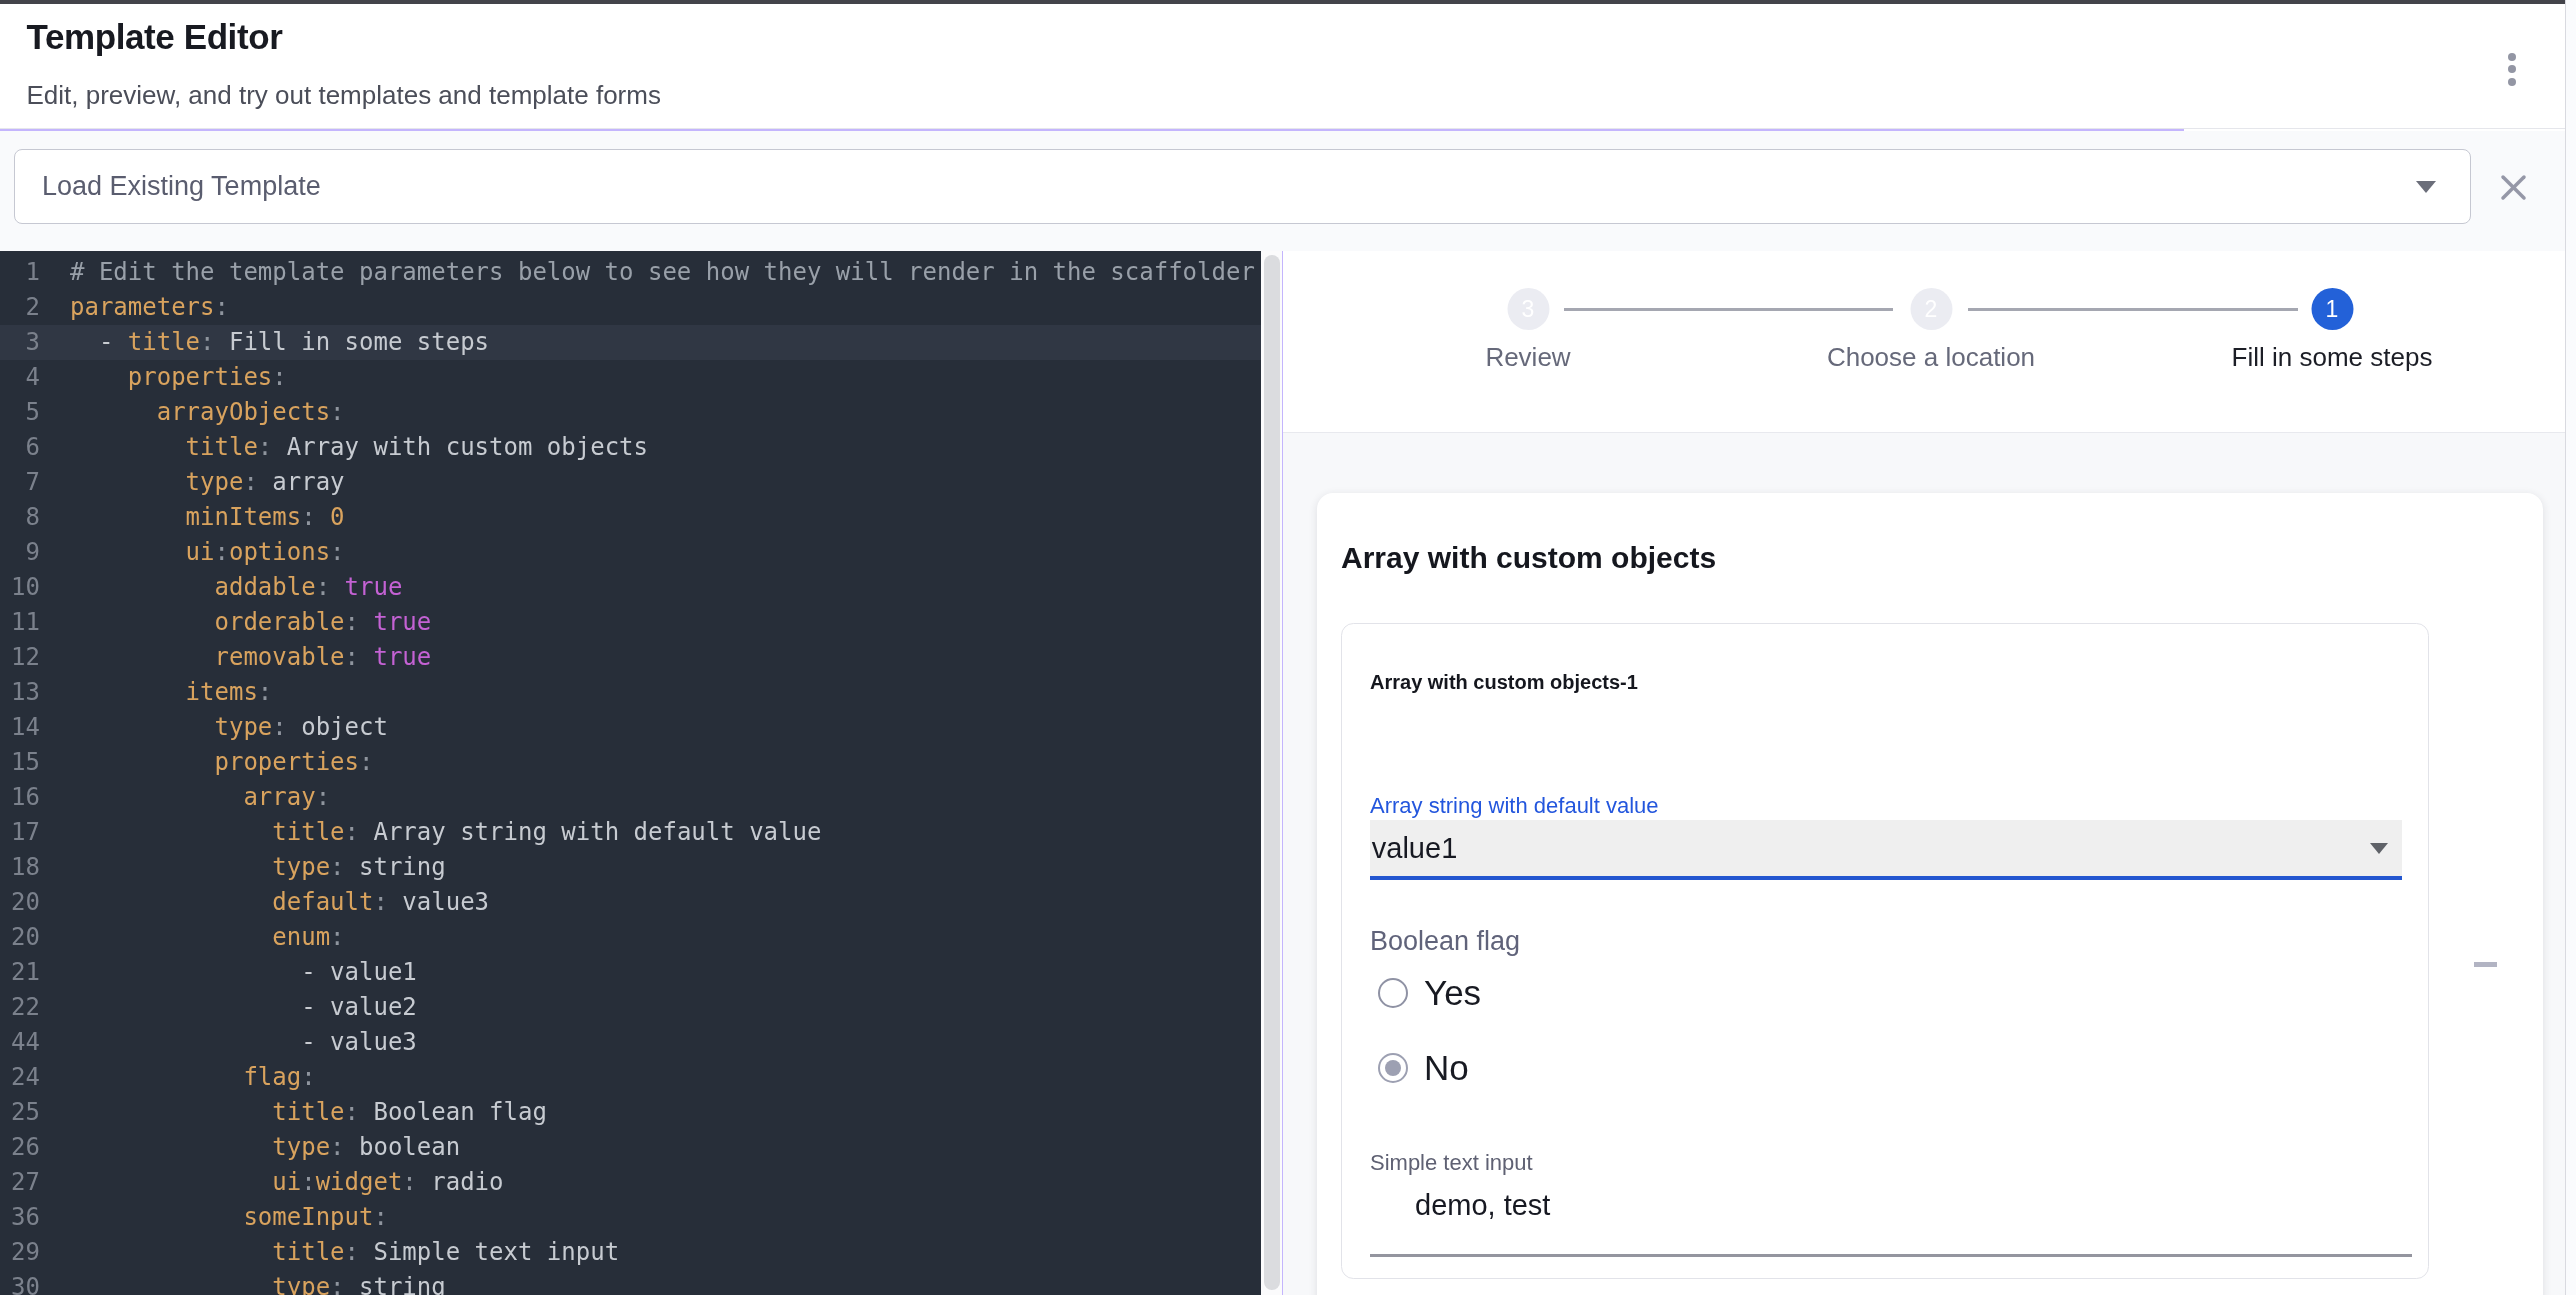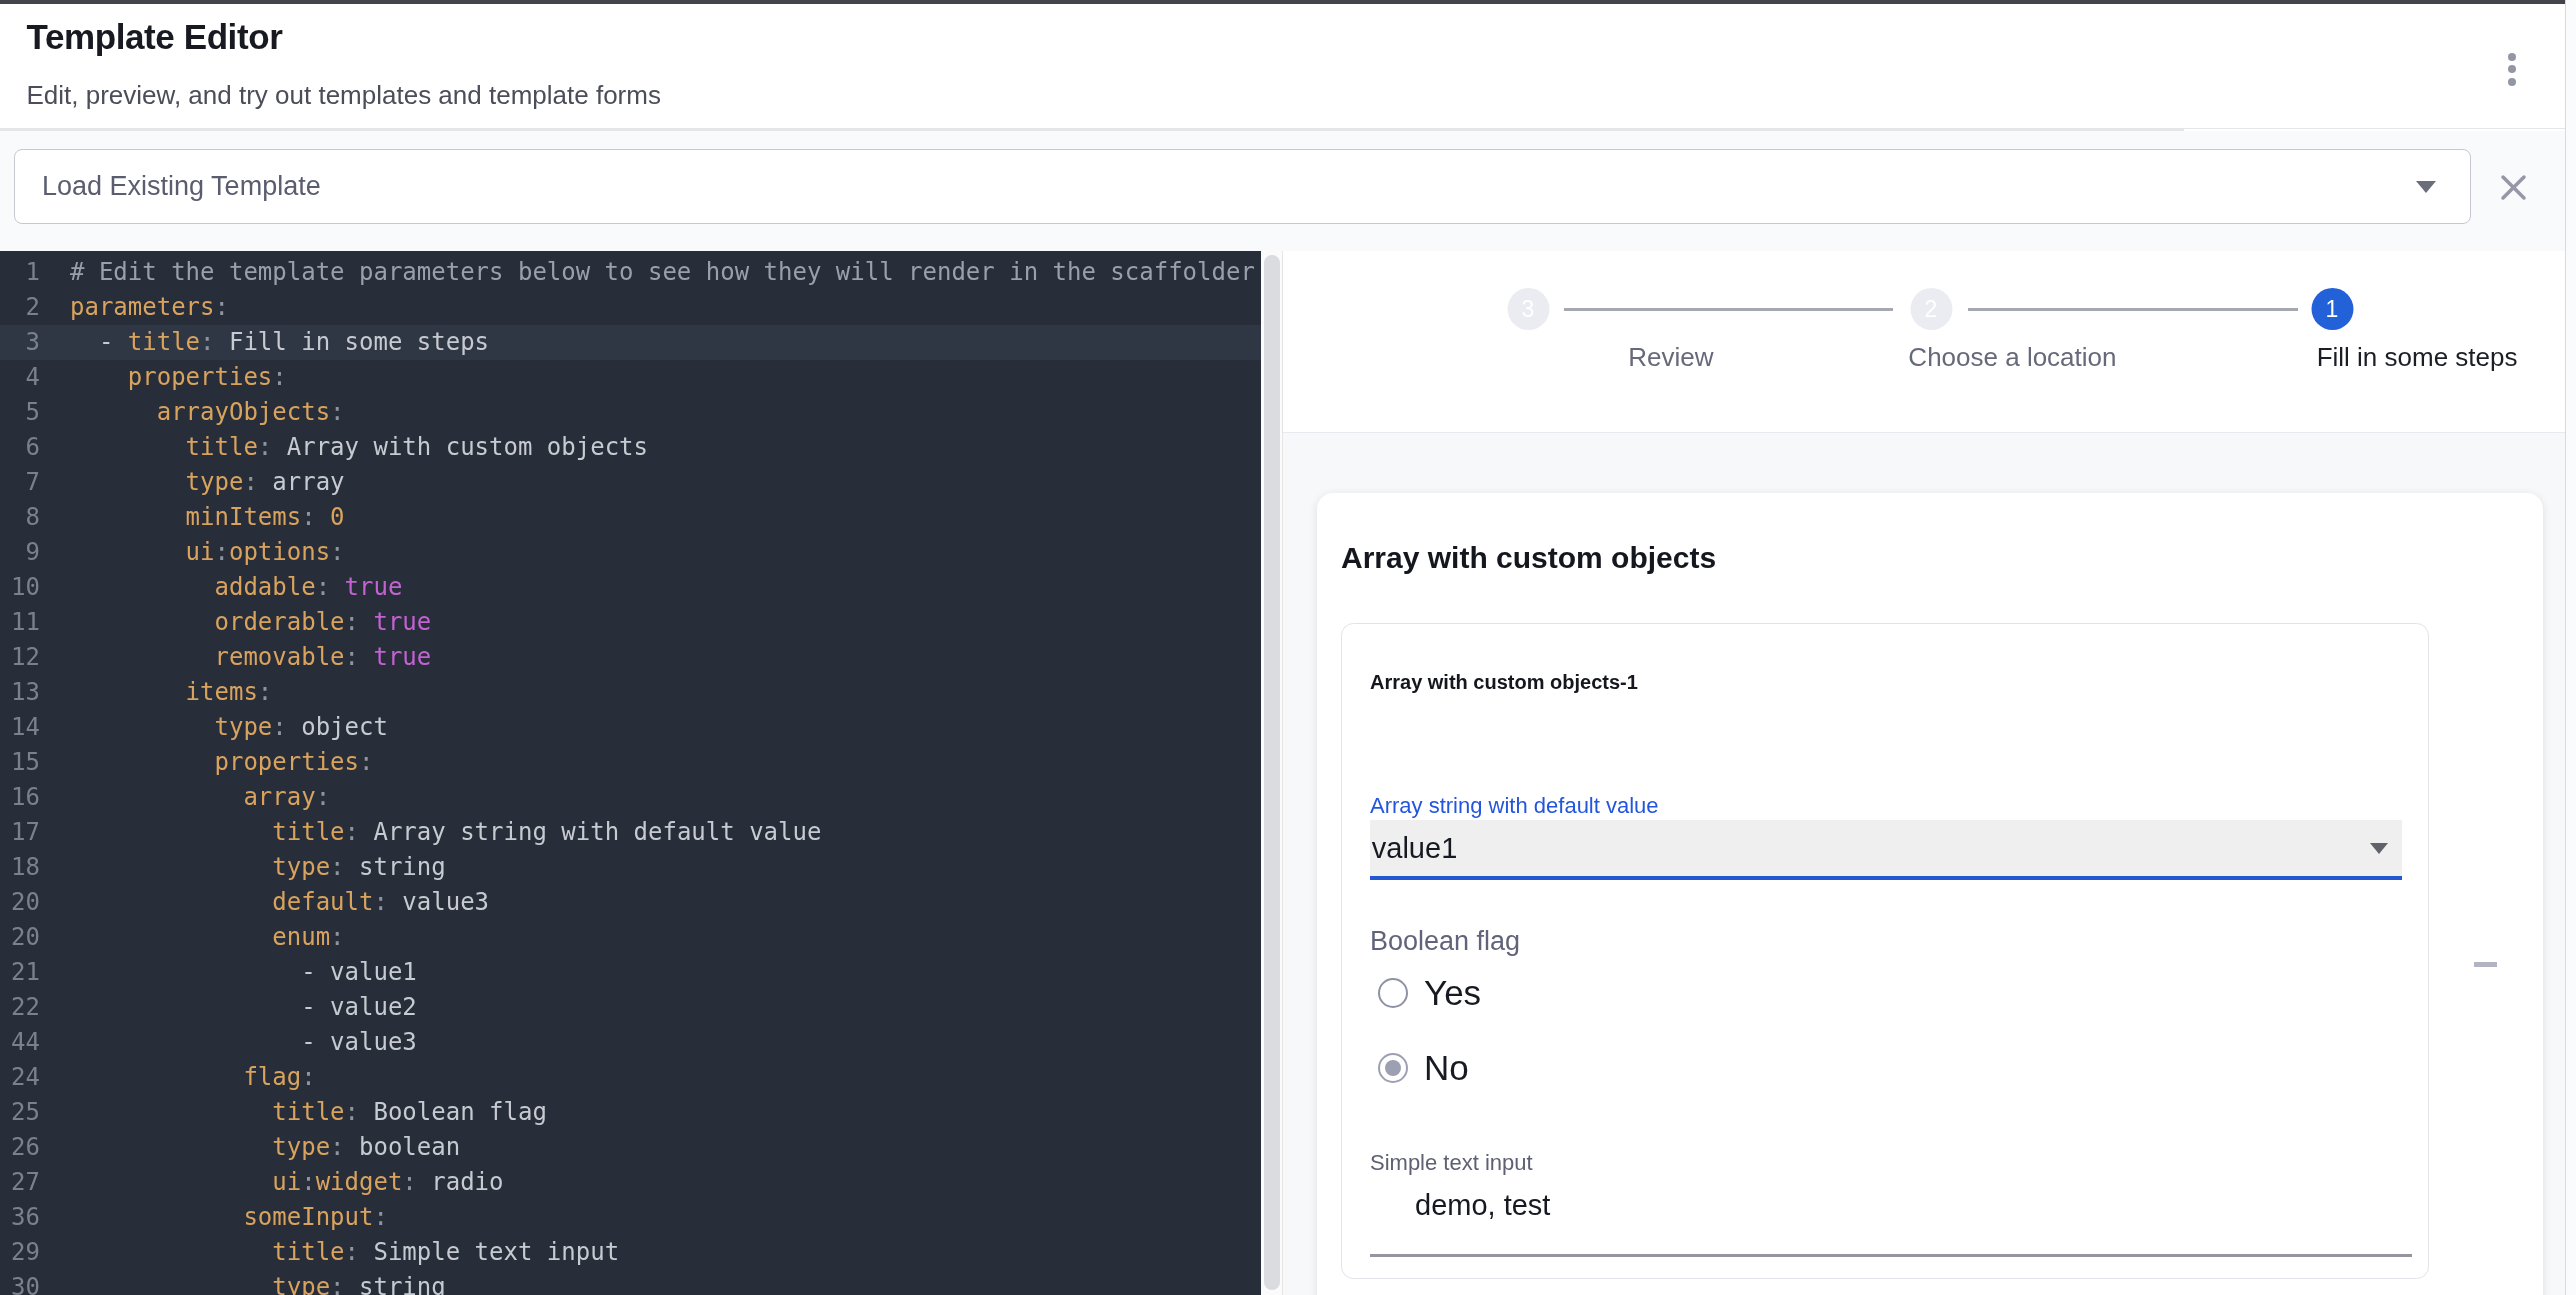--- a/index.html
+++ b/index.html
@@ -1,18 +1,18 @@
 <!DOCTYPE html>
 <html style="font-size:14px"><head>
 <meta charset="utf-8">
 <style>
   * { margin:0; padding:0; box-sizing:border-box; }
   html,body { width:2576px; height:1295px; overflow:hidden; background:#ffffff;
               font-family:"Liberation Sans", sans-serif; }
-  #app { position:relative; width:2184px; height:1295px; background:#e5e5e5; }
+  #app { position:relative; width:2184px; height:1295px; background:#c4b5fd; }
 
   
   .top-strip { position:absolute; left:0; top:0; width:2576px; height:4.4px; background:#43444a; }
 
   
   .header { position:absolute; left:0; top:4.4px; width:2565px; height:125px; background:#ffffff;
             border-bottom:1.8px solid #e5e6eb; }
   .page-title { position:absolute; left:26.5px; top:12.4px; font-size:35px; font-weight:bold; color:#181a21; letter-spacing:-0.4px; }
   .page-subtitle { position:absolute; left:26.5px; top:76px; font-size:26px; color:#4b4e59; }
   .kebab { position:absolute; left:2491px; top:35px; width:42px; height:60px; cursor:pointer;
@@ -56,21 +56,21 @@
                   border-bottom:1.8px solid #e8e9ee; }
 
   .step { position:absolute; top:37px; width:371px; transform:translateX(-50%); text-align:center; cursor:pointer; }
   .step:nth-child(1) { left:245px; }  
   .step:nth-child(2) { left:648px; }  
   .step:nth-child(3) { left:1049px; } 
   .step .circle { display:inline-block; width:42px; height:42px; border-radius:50%;
                   line-height:42px; font-size:23px; color:#ffffff; }
   .step.active .circle { background:#2361d8; }
   .step.inactive .circle { background:#ebecf2; }
-  .step .slabel { display:block; margin-top:12.4px; font-size:26px;text-align:right; }
+  .step .slabel { display:block; margin-top:12.4px; font-size:26px; }
   .step.active .slabel { color:#1c1e26; font-weight:500; }
   .step.inactive .slabel { color:#66697a; }
   .connector { position:absolute; top:57px; height:2.7px; background:#a5a7b1; }
   .connector.c1 { left:281px; width:329px; }   
   .connector.c2 { left:685px; width:330px; }   
 
   
   .outer-card { position:absolute; left:34px; top:242px; width:1226px; height:830px; background:#ffffff;
                 border-radius:16px; box-shadow:0 2.7px 8.8px rgba(40,40,60,0.12); }
   .section-title { position:absolute; left:1341px; top:541px; font-size:30px; font-weight:bold; color:#15171e; }

